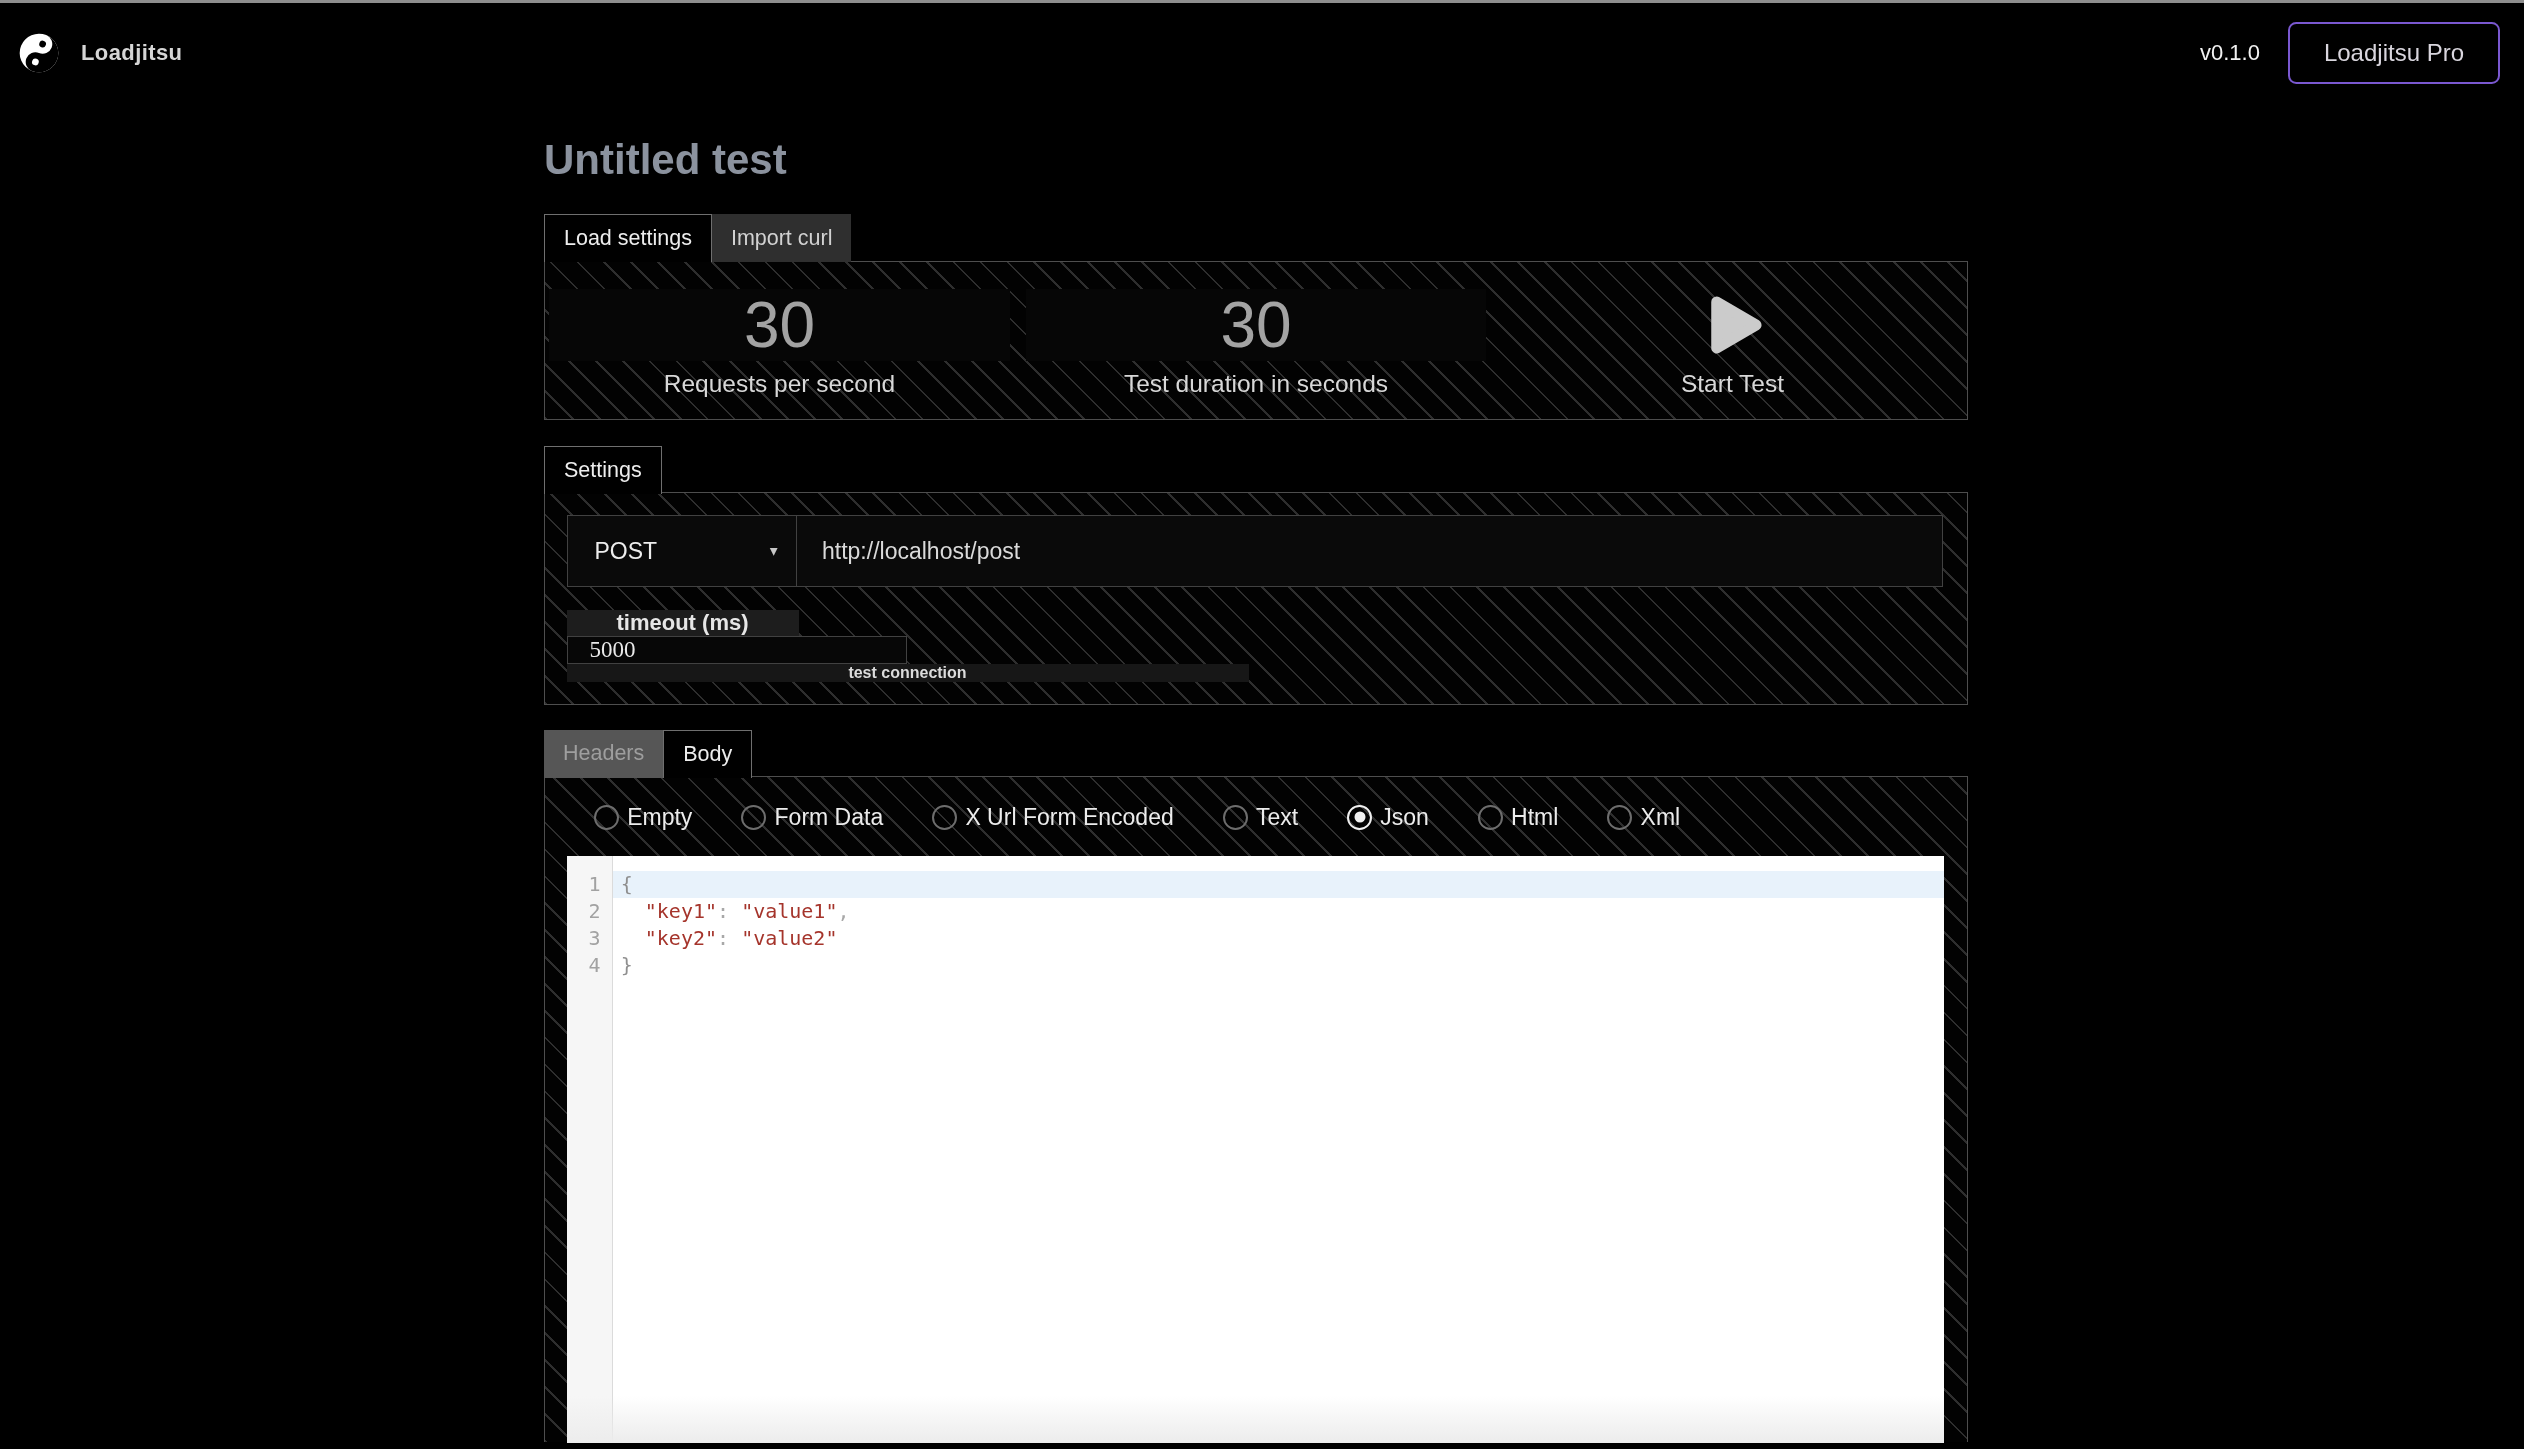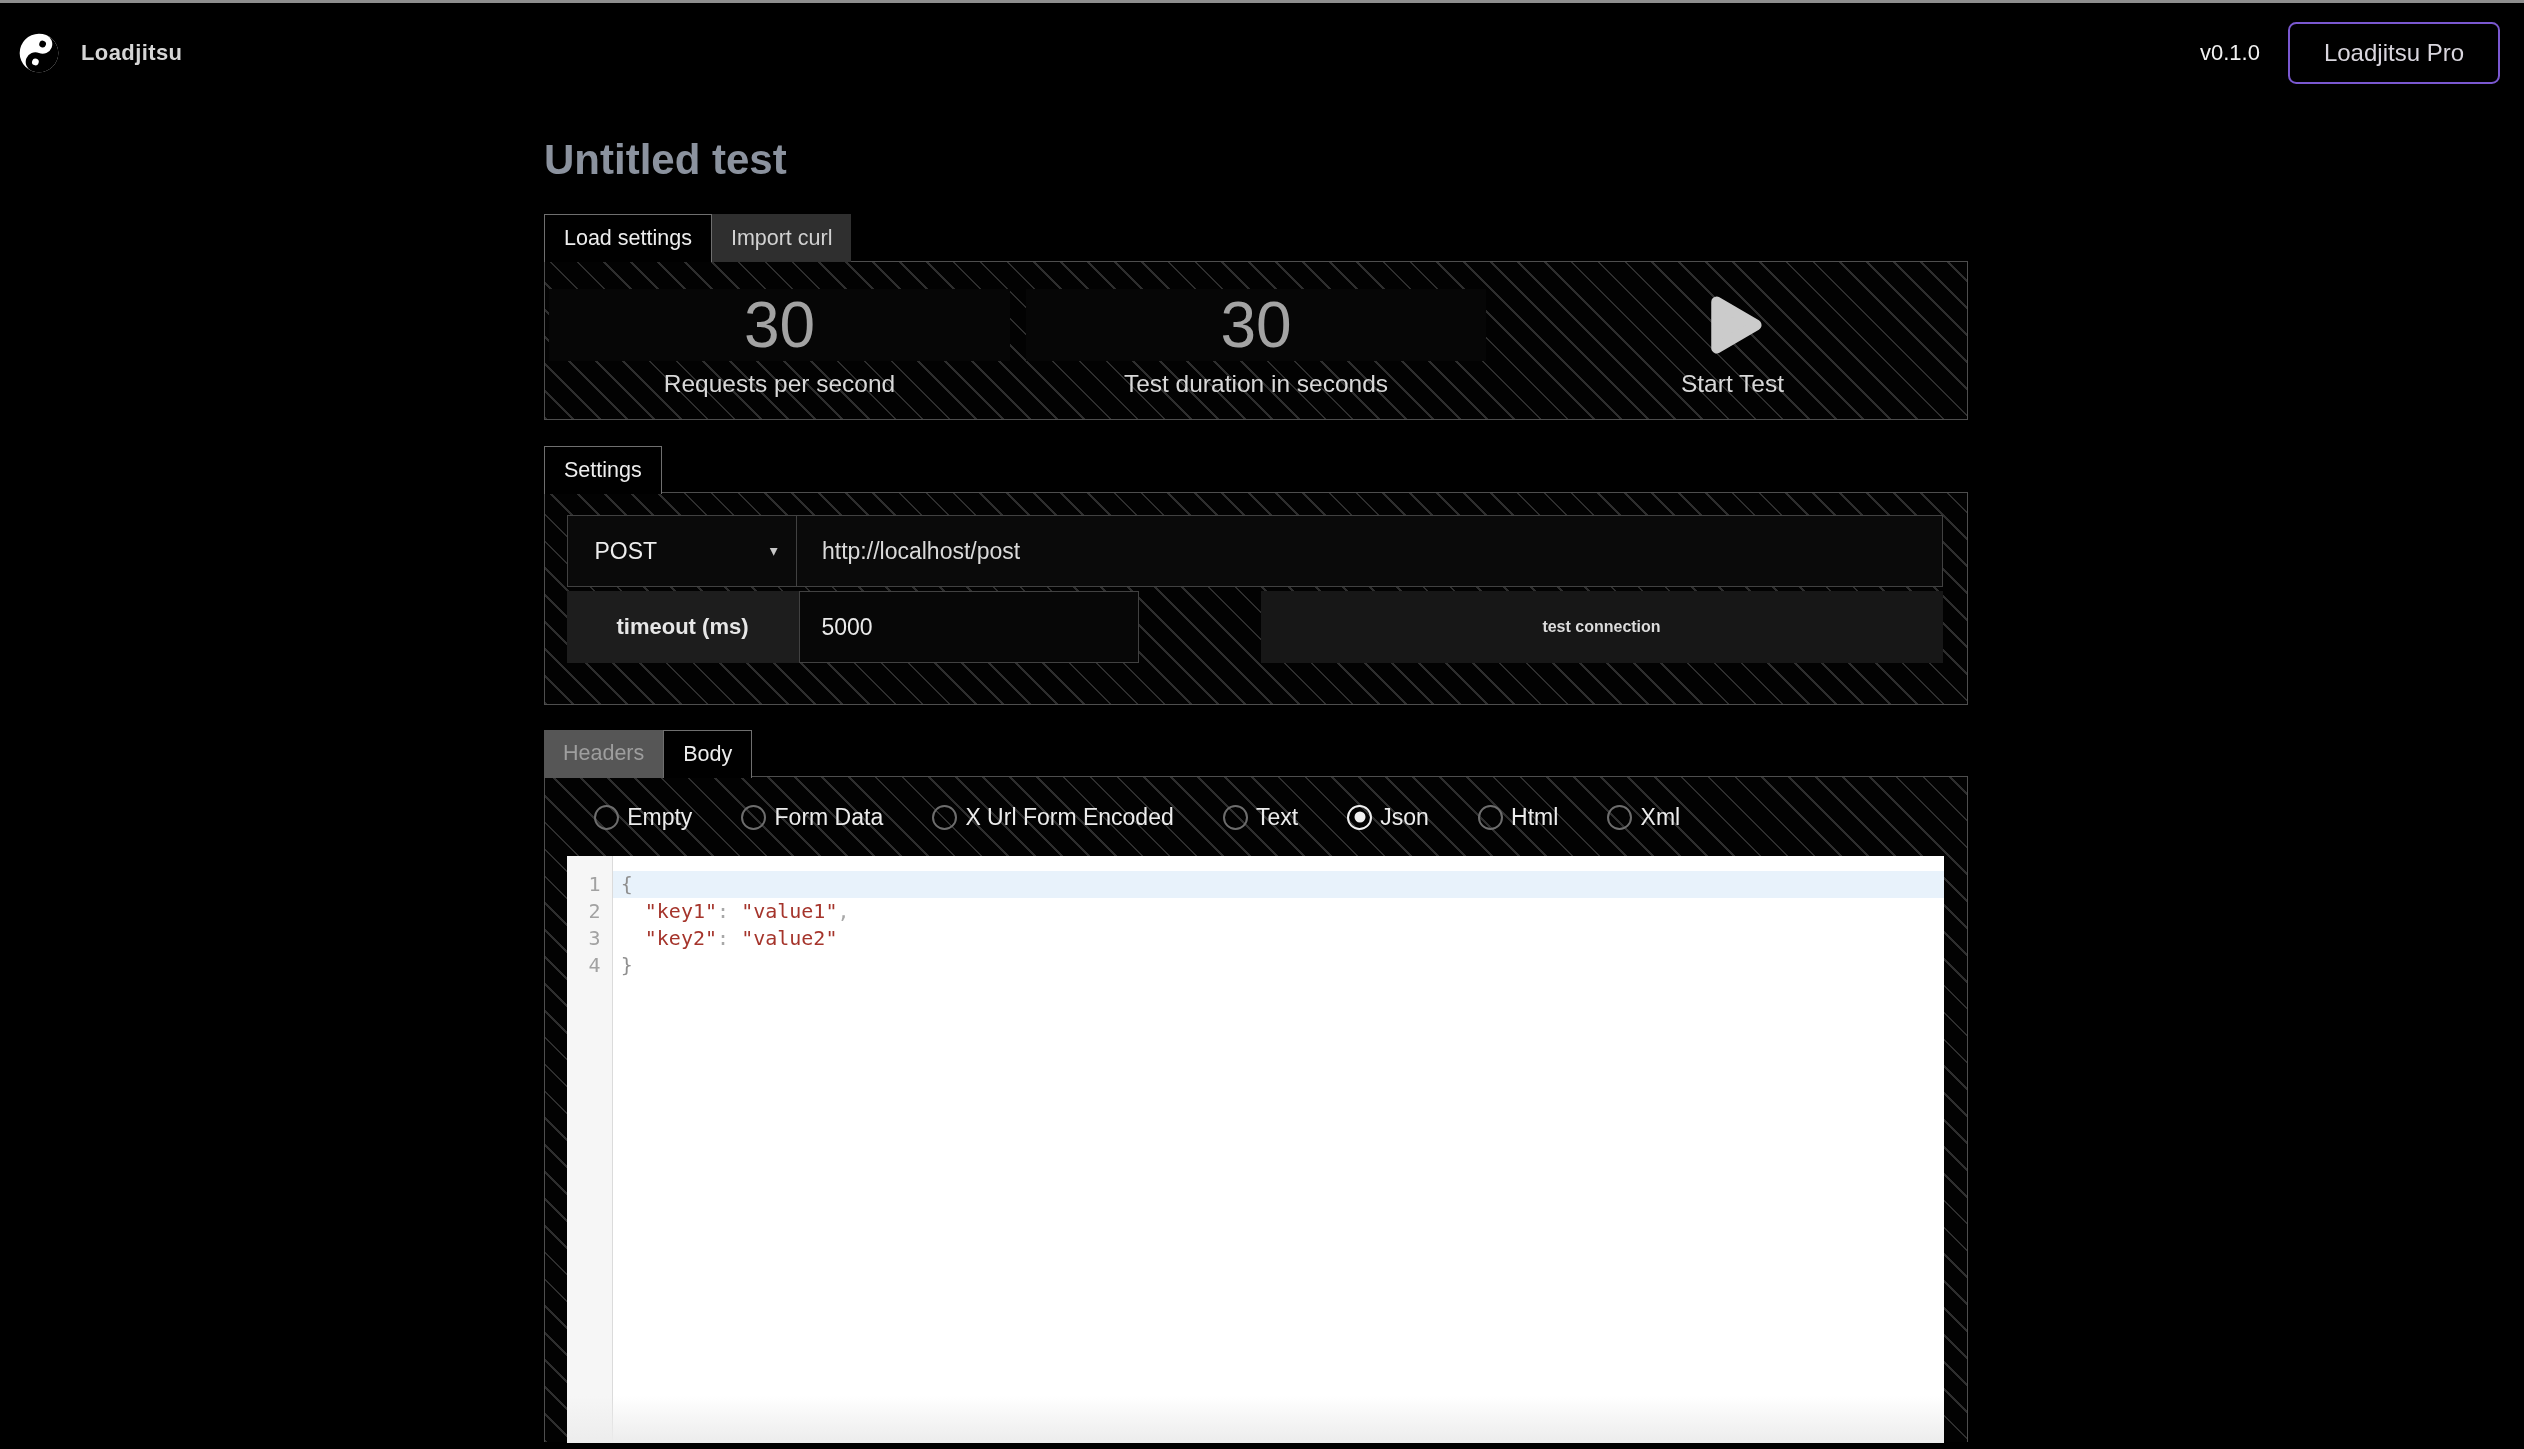--- a/index.html
+++ b/index.html
@@ -68,29 +68,29 @@
   .method-select {
     width: 231px; border: 1.5px solid #414141; background: #0a0a0a;
     display: flex; align-items: center; justify-content: space-between;
     padding: 0 19px 0 27px; color: #ededed; font-size: 23px; cursor: pointer;
   }
   .caret { font-size: 15.6px; color: #c7c7c7; }
   .url-input {
     flex: 1; margin-left: -1.5px; border: 1.5px solid #414141; background: #0a0a0a;
     color: #dadada; font-size: 23px; padding: 0 25px; outline: none; font-family: inherit;
   }
-  .req-row2 { margin-top: 4px; display: flex; height: 72px; }
+  .req-row2 { margin-top: 23px; display: flex; height: 72px; flex-direction: column; }
   .timeout-label {
     width: 232px; background: #1d1d1d; color: #e6e6e6;
     font-size: 22px; font-weight: 700;
     display: flex; align-items: center; justify-content: center;
   }
   .timeout-input {
     width: 340px; border: 1.5px solid #414141; background: #070707;
-    color: #eaeaea; font-size: 23px; padding: 0 22px; outline: none; font-family: Liberation Sans, sans-serif;
+    color: #eaeaea; font-size: 23px; padding: 0 22px; outline: none; font-family: Liberation Serif, serif;
   }
   .row-spacer { flex: 1; }
   .test-btn {
     width: 682px; background: #171717; border: none;
     color: #dcdcdc; font-size: 16px; font-weight: 700; font-family: inherit; cursor: pointer;
   }
   
   .tabs.last { margin-top: 24.5px; }
   .body-panel { height: 666px; border-bottom: none; }
   .mode-row {

